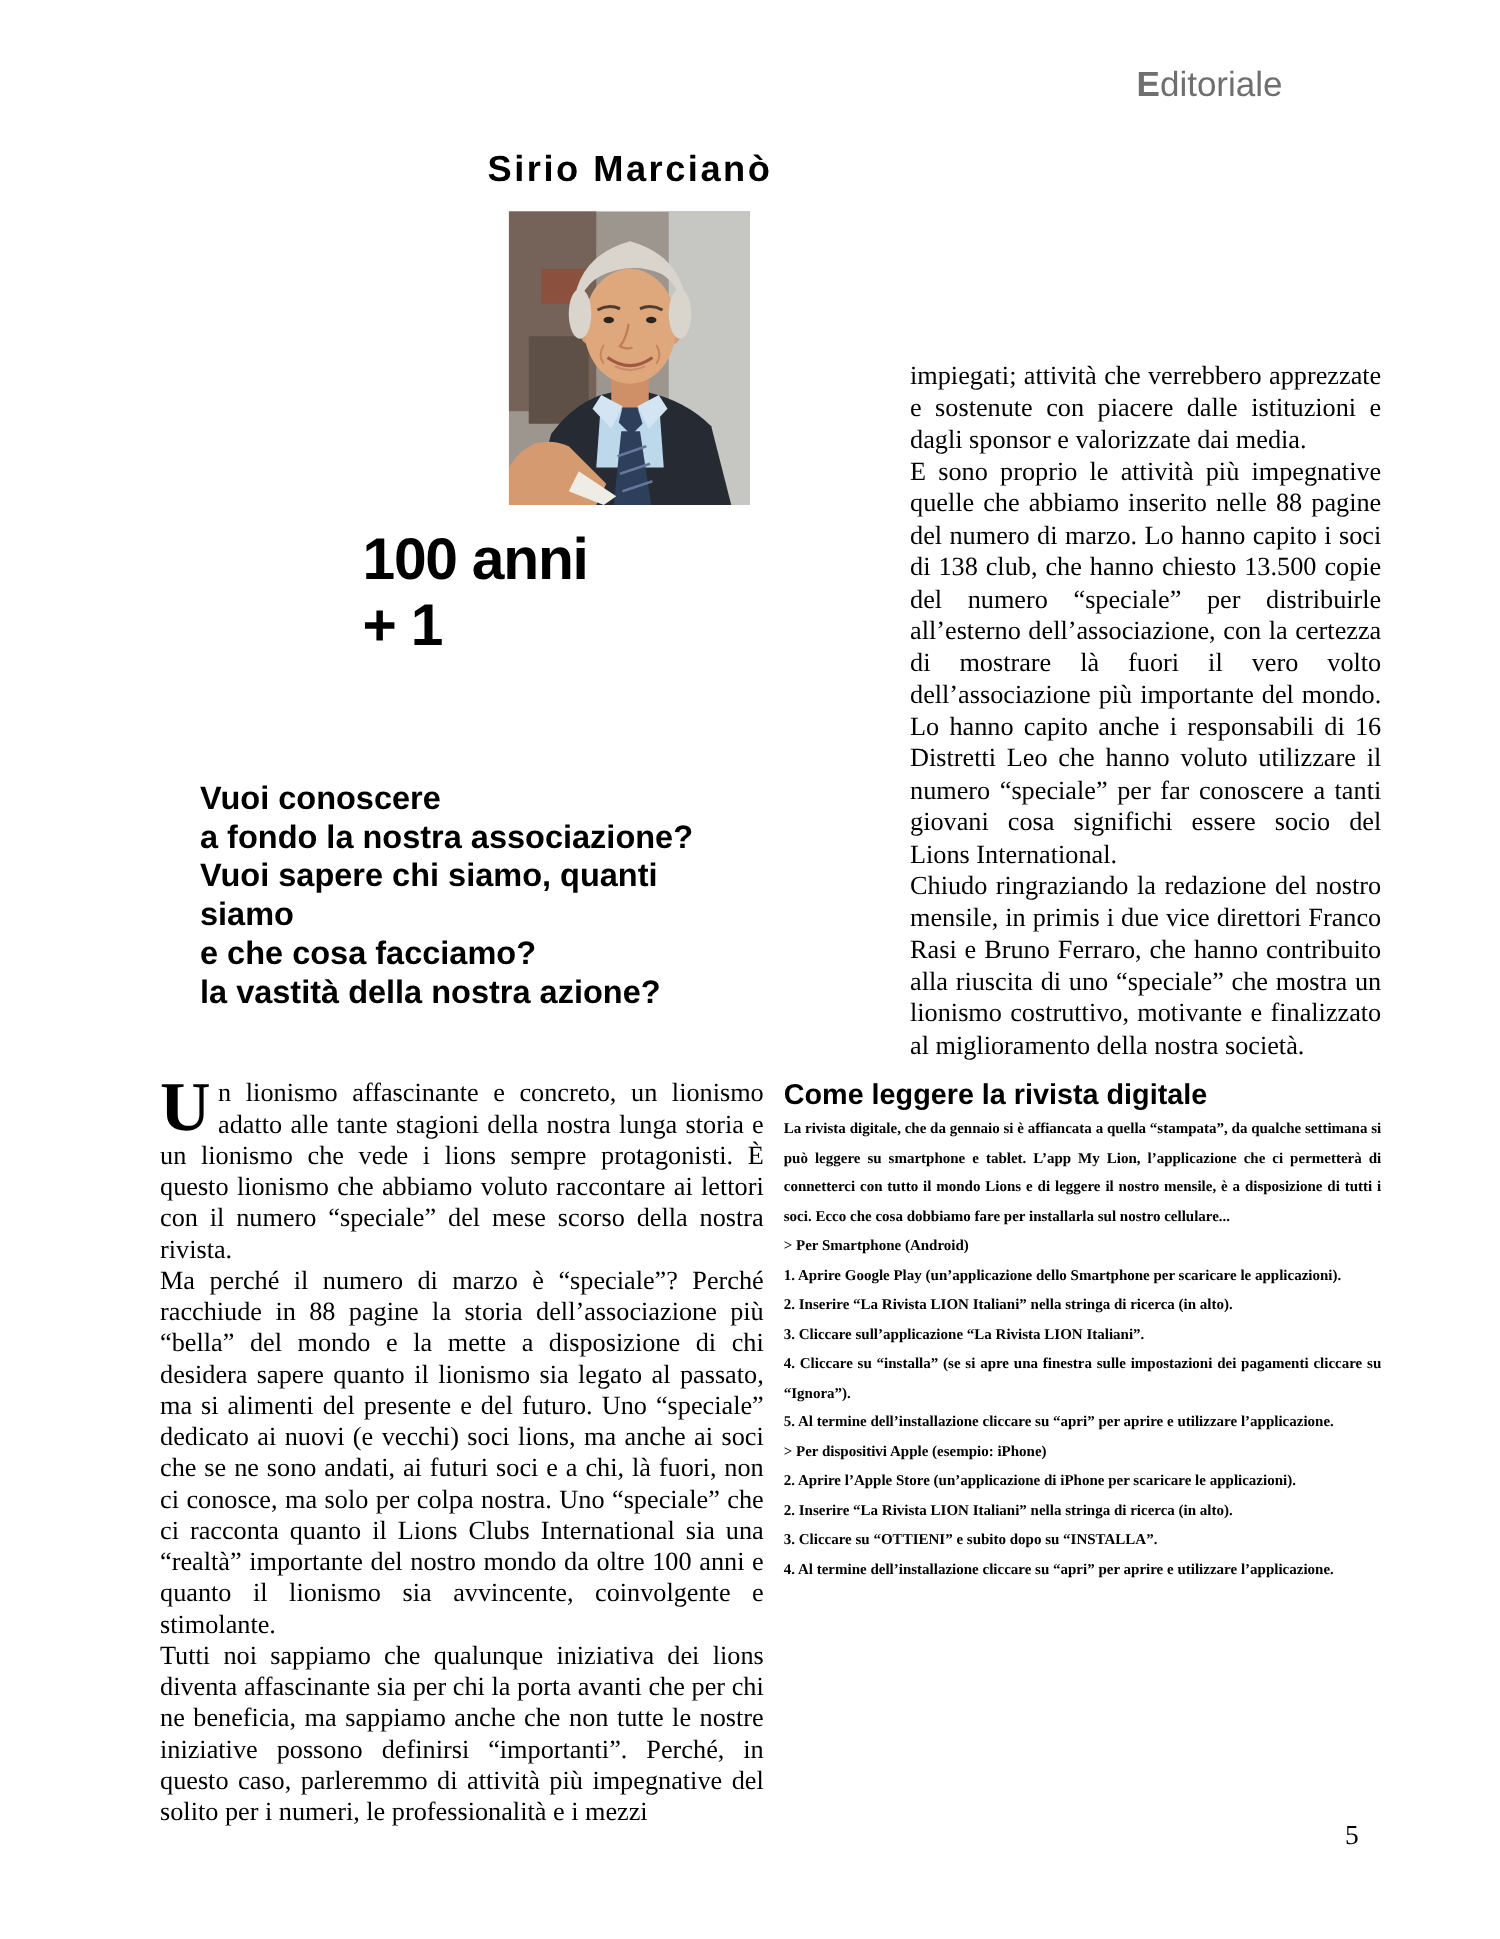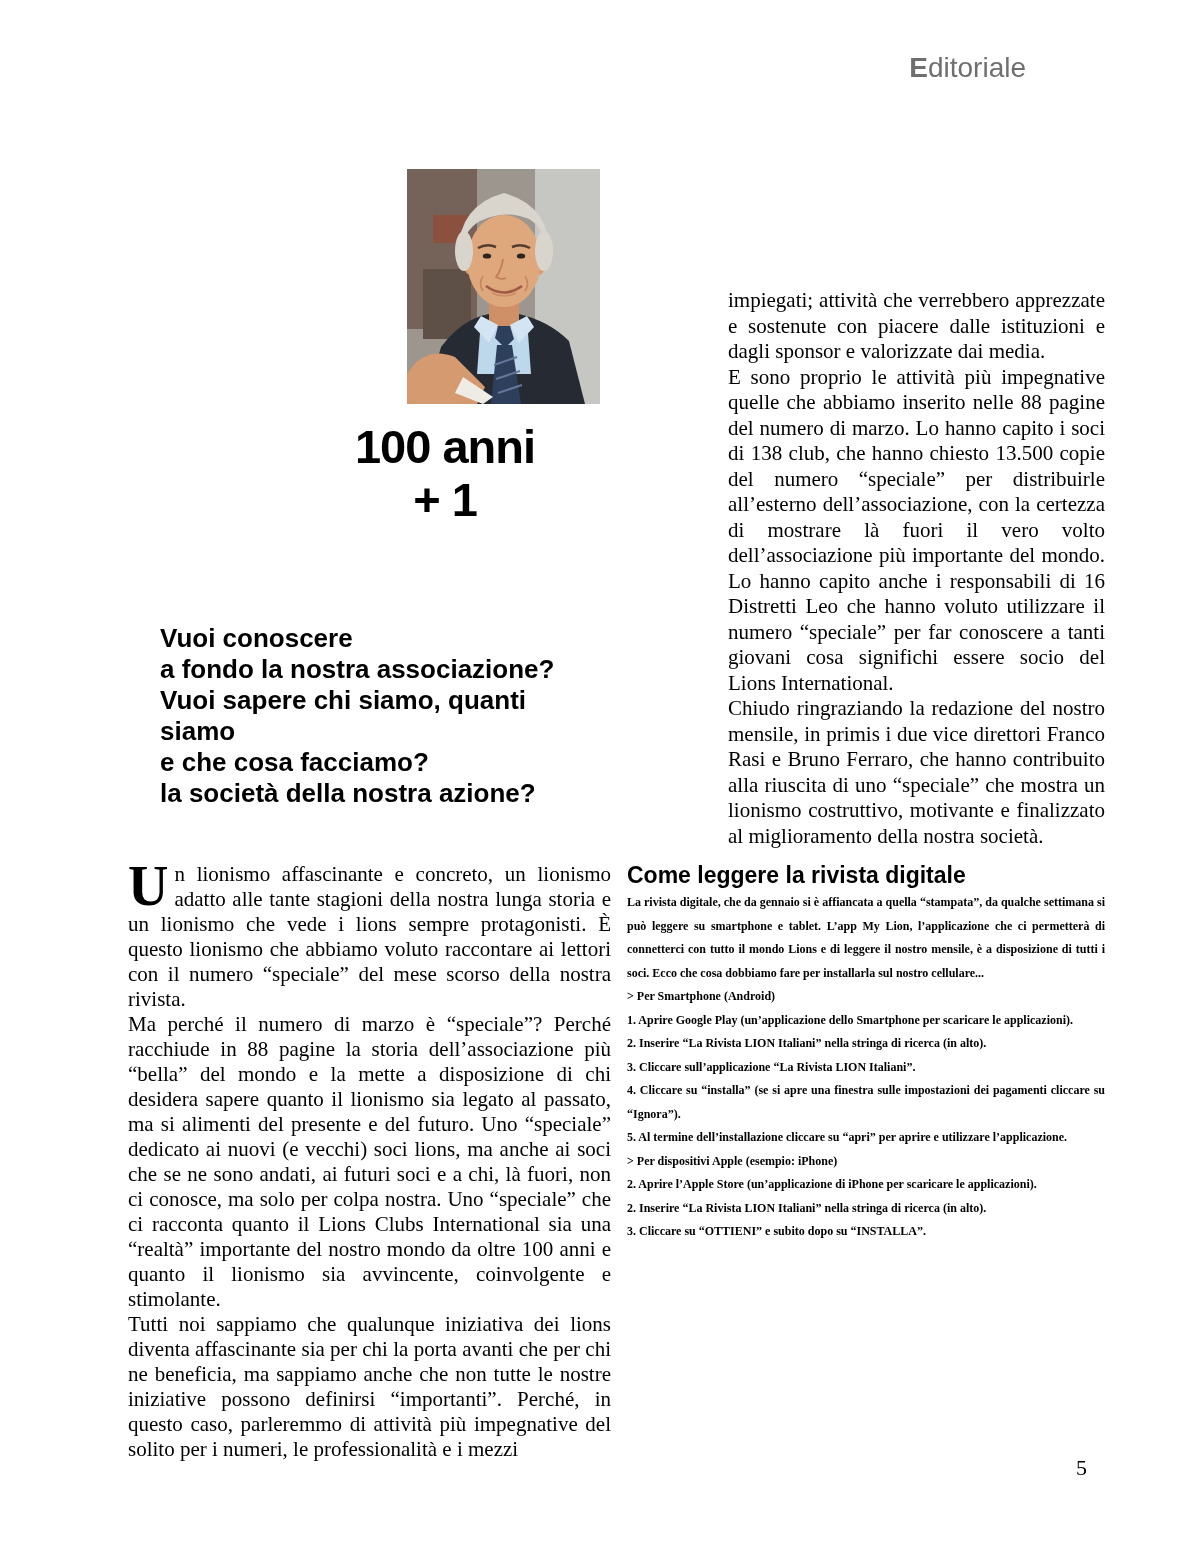--- a/index.html
+++ b/index.html
@@ -11,21 +11,21 @@
       display:inline-block;}
   .editoriale::first-letter{font-weight:700;}
 
   .author{position:absolute;top:120px;left:334px;width:340px;text-align:center;
       font-family:"Liberation Sans",sans-serif;font-weight:700;font-size:29px;
       letter-spacing:2px;}
 
   .photo{position:absolute;left:407px;top:169px;width:193px;height:235px;}
   .photo svg{display:block;}
 
-  .headline{position:absolute;left:290px;top:420px;width:310px;text-align:center;
+  .headline{position:absolute;left:290px;top:420px;width:310px;text-align:left;
       font-family:"Liberation Sans",sans-serif;font-weight:700;font-size:47px;
       line-height:53px;letter-spacing:-1px;}
 
   .intro{position:absolute;left:160px;top:623px;width:440px;text-align:left;
       font-family:"Liberation Sans",sans-serif;font-weight:700;font-size:26px;
       line-height:31px;}
 
   .col-left{position:absolute;left:128px;top:862px;width:483px;
       font-size:21px;line-height:25px;text-align:justify;}
   .col-left p{margin:0;}
@@ -46,20 +46,21 @@
   .page-number{position:absolute;left:1076px;top:1455px;font-size:22px;
       font-family:"Liberation Serif",serif;}
 </style>
 </head>
 <body>
 
 <div id="page">
 
   <span class="editoriale">Editoriale</span>
 
+  <div class="author">Sirio Marcianò</div>
 
   <div class="photo">
     <svg viewBox="0 0 193 235" width="193" height="235" xmlns="http://www.w3.org/2000/svg">
       <rect width="193" height="235" fill="#9d968e"></rect>
       <rect x="128" width="65" height="235" fill="#c6c6c2"></rect>
       <rect x="0" width="70" height="160" fill="#75635a"></rect>
       <rect x="26" y="46" width="36" height="28" fill="#8f4d3a" opacity="0.85"></rect>
       <rect x="16" y="100" width="48" height="70" fill="#5e5046"></rect>
 
       <path d="M18 235 L34 178 Q55 150 82 145 L112 145 Q142 152 162 172 L178 235 Z" fill="#262b33"></path>
@@ -102,21 +103,21 @@
   <div class="headline">
     <div>100 anni</div>
     <div>+ 1</div>
   </div>
 
   <div class="intro">
     <div>Vuoi conoscere</div>
     <div>a fondo la nostra associazione?</div>
     <div>Vuoi sapere chi siamo, quanti siamo</div>
     <div>e che cosa facciamo?</div>
-    <div>la società della nostra azione?</div>
+    <div>la vastità della nostra azione?</div>
   </div>
 
   <div class="col-left">
     <p><span class="dropcap">U</span><span>n lionismo affascinante e concreto, un lionismo adatto alle tante stagioni della nostra lunga storia e un lionismo che vede i lions sempre protagonisti. È questo lionismo che abbiamo voluto raccontare ai lettori con il numero “speciale” del mese scorso della nostra rivista.</span></p>
     <p>Ma perché il numero di marzo è “speciale”? Perché racchiude in 88 pagine la storia dell’associazione più “bella” del mondo e la mette a disposizione di chi desidera sapere quanto il lionismo sia legato al passato, ma si alimenti del presente e del futuro. Uno “speciale” dedicato ai nuovi (e vecchi) soci lions, ma anche ai soci che se ne sono andati, ai futuri soci e a chi, là fuori, non ci conosce, ma solo per colpa nostra. Uno “speciale” che ci racconta quanto il Lions Clubs International sia una “realtà” importante del nostro mondo da oltre 100 anni e quanto il lionismo sia avvincente, coinvolgente e stimolante.</p>
     <p>Tutti noi sappiamo che qualunque iniziativa dei lions diventa affascinante sia per chi la porta avanti che per chi ne beneficia, ma sappiamo anche che non tutte le nostre iniziative possono definirsi “importanti”. Perché, in questo caso, parleremmo di attività più impegnative del solito per i numeri, le professionalità e i mezzi</p>
   </div>
 
   <div class="col-right-upper">
     <p>impiegati; attività che verrebbero apprezzate e sostenute con piacere dalle istituzioni e dagli sponsor e valorizzate dai media.</p>
@@ -130,17 +131,18 @@
     <p>&gt; Per Smartphone (Android)</p>
     <p>1. Aprire Google Play (un’applicazione dello Smartphone per scaricare le applicazioni).</p>
     <p>2. Inserire “La Rivista LION Italiani” nella stringa di ricerca (in alto).</p>
     <p>3. Cliccare sull’applicazione “La Rivista LION Italiani”.</p>
     <p>4. Cliccare su “installa” (se si apre una finestra sulle impostazioni dei pagamenti cliccare su “Ignora”).</p>
     <p>5. Al termine dell’installazione cliccare su “apri” per aprire e utilizzare l’applicazione.</p>
     <p>&gt; Per dispositivi Apple (esempio: iPhone)</p>
     <p>2. Aprire l’Apple Store (un’applicazione di iPhone per scaricare le applicazioni).</p>
     <p>2. Inserire “La Rivista LION Italiani” nella stringa di ricerca (in alto).</p>
     <p>3. Cliccare su “OTTIENI” e subito dopo su “INSTALLA”.</p>
+    <p>4. Al termine dell’installazione cliccare su “apri” per aprire e utilizzare l’applicazione.</p>
   </div>
 
   <div class="page-number">5</div>
 
 </div>
 
 </body></html>

